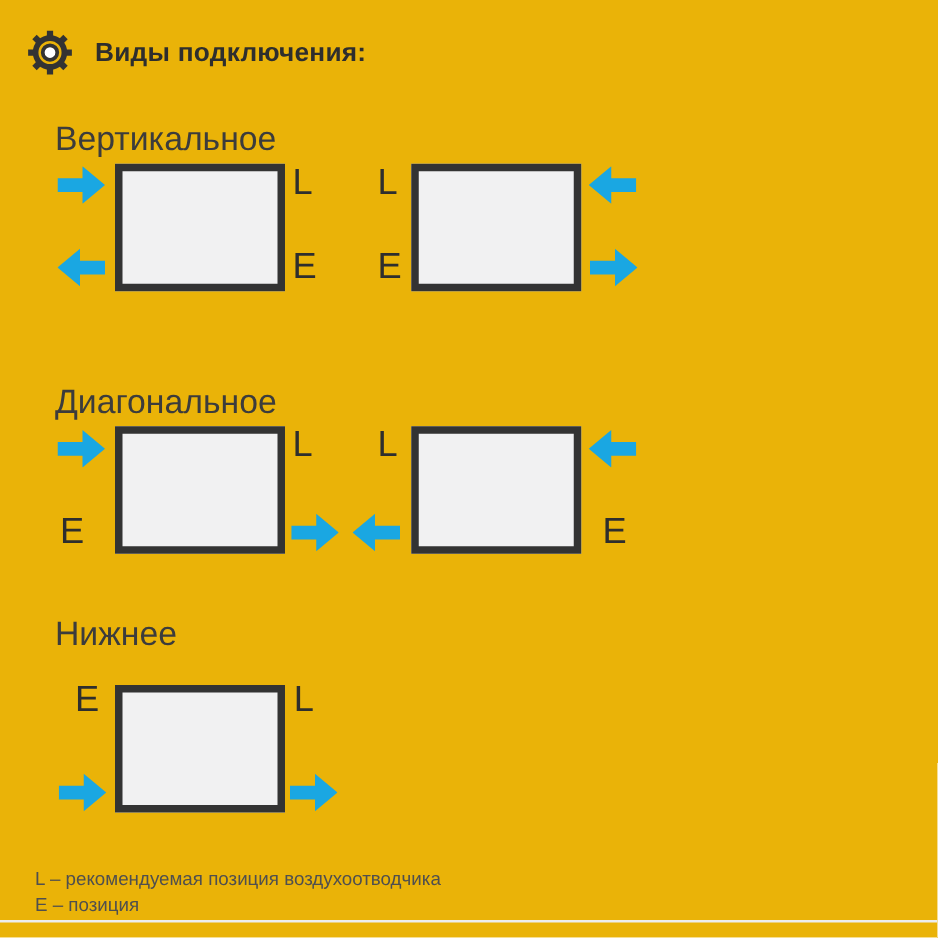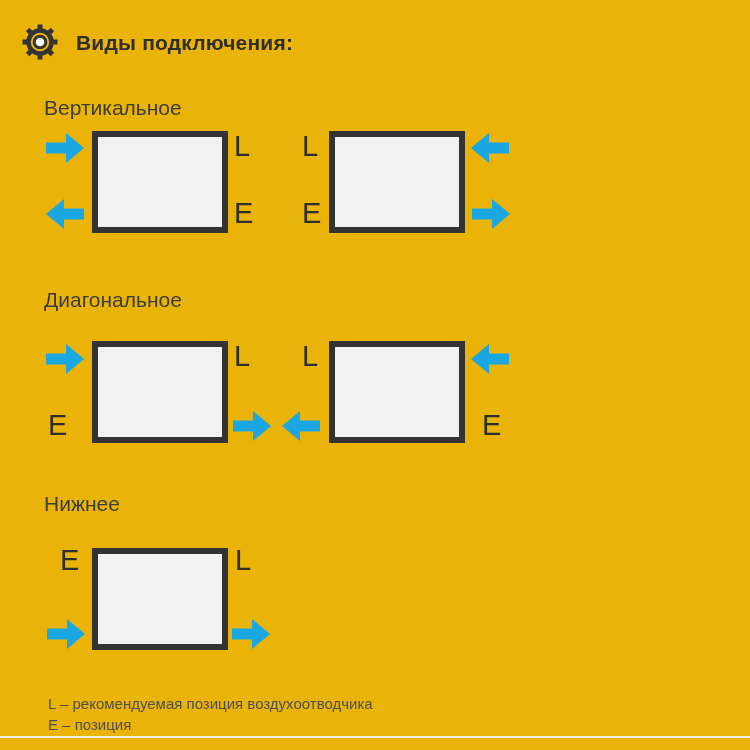--- a/index.html
+++ b/index.html
@@ -22,21 +22,21 @@
   .page-title {
     left: 76px; top: 31px;
     font-size: 21px;
     font-weight: bold;
     color: var(--text, #1f1f1f);
     letter-spacing: 0.2px;
   }
 
   
   .section-title {
-    font-size: 21px;
+    font-size: 27px;
     color: #3c3c3c;
     left: 44px;
     white-space: nowrap;
   }
 
   
   .radiator {
     width: 136px;
     height: 102px;
     box-sizing: border-box;
@@ -53,21 +53,21 @@
   }
 
   
   .arrow { width: 38px; height: 30px; }
   .arrow svg { display: block; }
   .arrow svg polygon { fill: var(--arrow, #1aa7e2); }
   .arrow.flip svg { transform: scaleX(-1); }
 
   
   .legend {
-    left: 48px; top: 693px;
+    left: 28px; top: 693px;
     font-size: 15px;
     line-height: 21px;
     color: var(--legend, #4f4f4f);
   }
 
   .bottom-divider {
     left: 0; top: 736px;
     width: 750px; height: 2px;
     background: #ededed;
   }
@@ -111,21 +111,21 @@
     <svg width="38" height="30" viewBox="0 0 38 30">
         <polygon points="0,9.5 20,9.5 20,0 38,15 20,30 20,20.5 0,20.5"></polygon>
       </svg>
   </div>
   <div class="abs arrow" style="left:472px;top:199px">
     <svg width="38" height="30" viewBox="0 0 38 30">
         <polygon points="0,9.5 20,9.5 20,0 38,15 20,30 20,20.5 0,20.5"></polygon>
       </svg>
   </div>
 
-  <div class="abs section-title" style="top:288px">Диагональное</div>
+  <div class="abs section-title" style="top:306px">Диагональное</div>
 
   <div class="abs arrow" style="left:46px;top:344px">
     <svg width="38" height="30" viewBox="0 0 38 30">
         <polygon points="0,9.5 20,9.5 20,0 38,15 20,30 20,20.5 0,20.5"></polygon>
       </svg>
   </div>
   <div class="abs radiator" style="left:92px;top:341px"></div>
   <div class="abs lbl" style="left:48px;top:410px">E</div>
   <div class="abs lbl" style="left:234px;top:341px">L</div>
   <div class="abs arrow" style="left:233px;top:411px">

